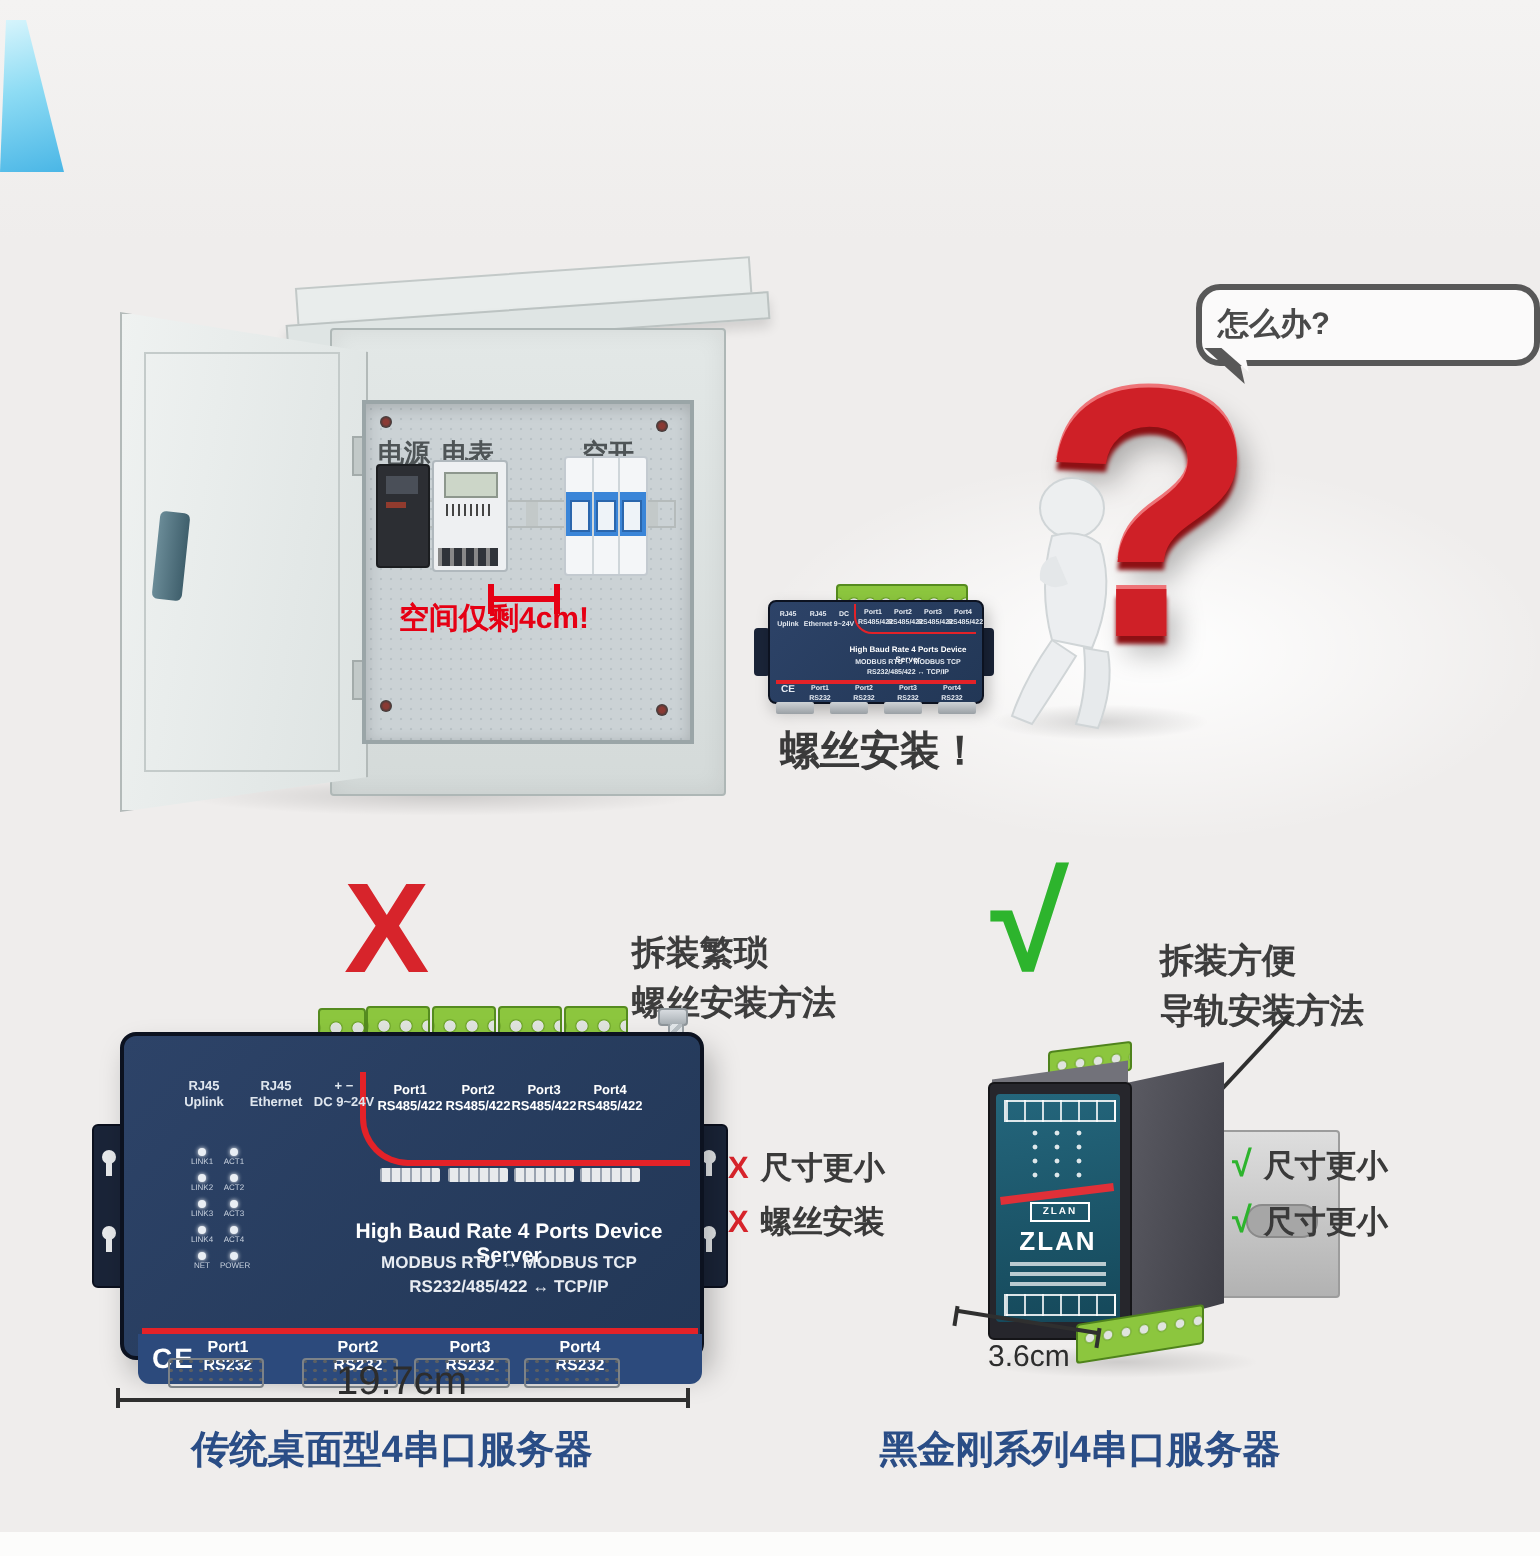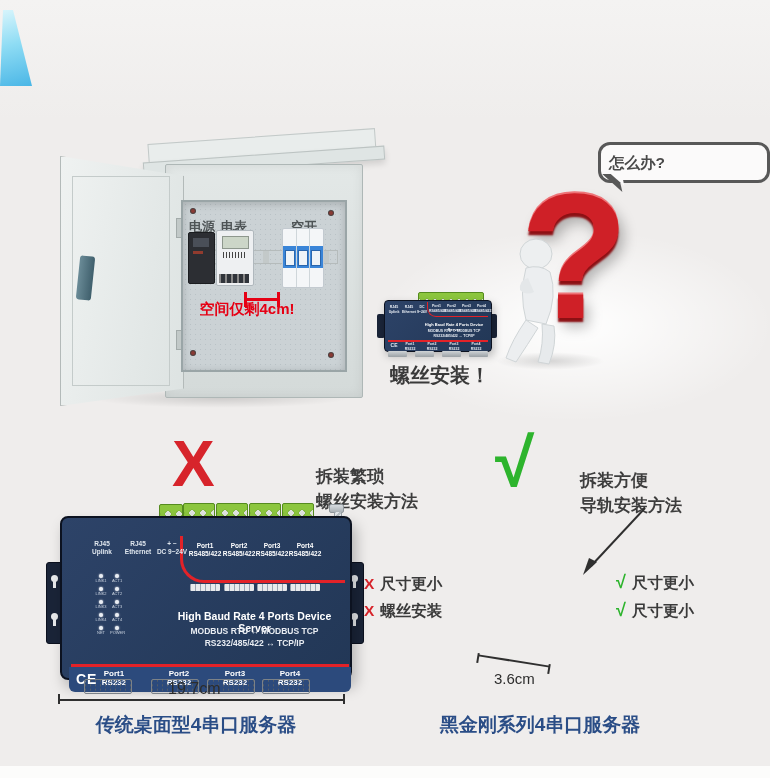--- a/index.html
+++ b/index.html
@@ -65,21 +65,21 @@
   .redline{background:#e60014;}
   .gapnote{color:#e60014;font-size:15px;font-weight:bold;}
   .cablabel{font-size:13px;font-weight:bold;color:#4e5456;}
   
   .bigx{left:172px;top:432px;font-size:64px;font-weight:bold;color:#d7242b;line-height:1;}
   .bigok{left:496px;top:428px;font-size:68px;font-weight:bold;color:#2db42d;line-height:1;transform:scaleX(1.05);}
   .method{font-size:17px;font-weight:bold;color:#3d3d3d;line-height:25px;}
   .conrow{font-size:15.5px;font-weight:bold;color:#3a3a3a;}
   .conrow .xm{color:#d7242b;margin-right:6px;}
   .conrow .vm{color:#2db42d;margin-right:6px;font-size:18px;}
-  .dimtxt{font-size:16px;color:#2d2d2d;}
+  .dimtxt{font-size:20px;color:#2d2d2d;}
   .caption{font-size:19px;font-weight:bold;color:#2a4d86;}
   
   .screw-head{left:329px;top:504px;width:13px;height:7px;background:linear-gradient(180deg,#d7dbdf,#aab1b6);
     border:1px solid #8f969b;border-radius:2px;}
   .screw-shaft{left:334px;top:512px;width:6px;height:52px;
     background:repeating-linear-gradient(-45deg,#b9c0c5 0 2px,#e3e7ea 2px 4px);border-left:1px solid #9aa1a6;border-right:1px solid #9aa1a6;}
   .screw-tip{left:334px;top:564px;width:0;height:0;border-left:4px solid transparent;border-right:4px solid transparent;border-top:6px solid #b3bac0;}
   
   .gterm{background-color:#8cc63e;border:1px solid #558b1f;border-radius:2px;
     background-image:radial-gradient(circle at 6px 8px,#e0e4df 2.6px,#6da52a 3px,rgba(0,0,0,0) 3.8px);
@@ -418,20 +418,42 @@
   <div class="abs bigok">√</div>
   <div class="abs method" style="left:580px;top:468px;">
     <div>拆装方便</div>
     <div>导轨安装方法</div>
   </div>
   <svg class="abs" style="left:575px;top:500px;" width="80" height="82" viewBox="0 0 80 82">
     <line x1="70" y1="8" x2="16" y2="66" stroke="#2f2f2f" stroke-width="2"></line>
     <polygon points="8,75 22,62 14,58" fill="#2f2f2f"></polygon>
   </svg>
 
+  <div class="abs" style="left:470px;top:515px;width:220px;height:185px;">
+    <div class="abs shadow" style="left:20px;top:158px;width:140px;height:16px;"></div>
+    <div class="abs rail-plate">
+      <div class="abs rail-slot"></div>
+    </div>
+    <div class="abs z-gterm" style="left:54px;top:8px;width:40px;height:13px;transform:skewY(-7deg);"></div>
+    <div class="abs z-top"></div>
+    <div class="abs z-side"></div>
+    <div class="abs z-front"></div>
+    <div class="abs z-panel">
+      <div class="z-strip" style="top:3px;"></div>
+      <div class="z-leds"></div>
+      <div class="z-red"></div>
+      <div class="z-logobox">ZLAN</div>
+      <div class="z-logo">ZLAN</div>
+      <div class="z-fine" style="top:84px;"></div>
+      <div class="z-fine" style="top:89px;"></div>
+      <div class="z-fine" style="top:94px;"></div>
+      <div class="z-strip" style="bottom:3px;"></div>
+    </div>
+    <div class="abs z-gterm" style="left:68px;top:142px;width:62px;height:18px;transform:skewY(-9deg);"></div>
+  </div>
 
   <div class="abs conrow" style="left:616px;top:572px;">
     <span class="vm">√</span><span>尺寸更小</span>
   </div>
   <div class="abs conrow" style="left:616px;top:600px;">
     <span class="vm">√</span><span>尺寸更小</span>
   </div>
 
   <div class="abs dimline" style="left:478px;top:660px;width:72px;transform:rotate(9deg);"></div>
   <div class="abs dimtick" style="left:477px;top:653px;transform:rotate(9deg);"></div>

